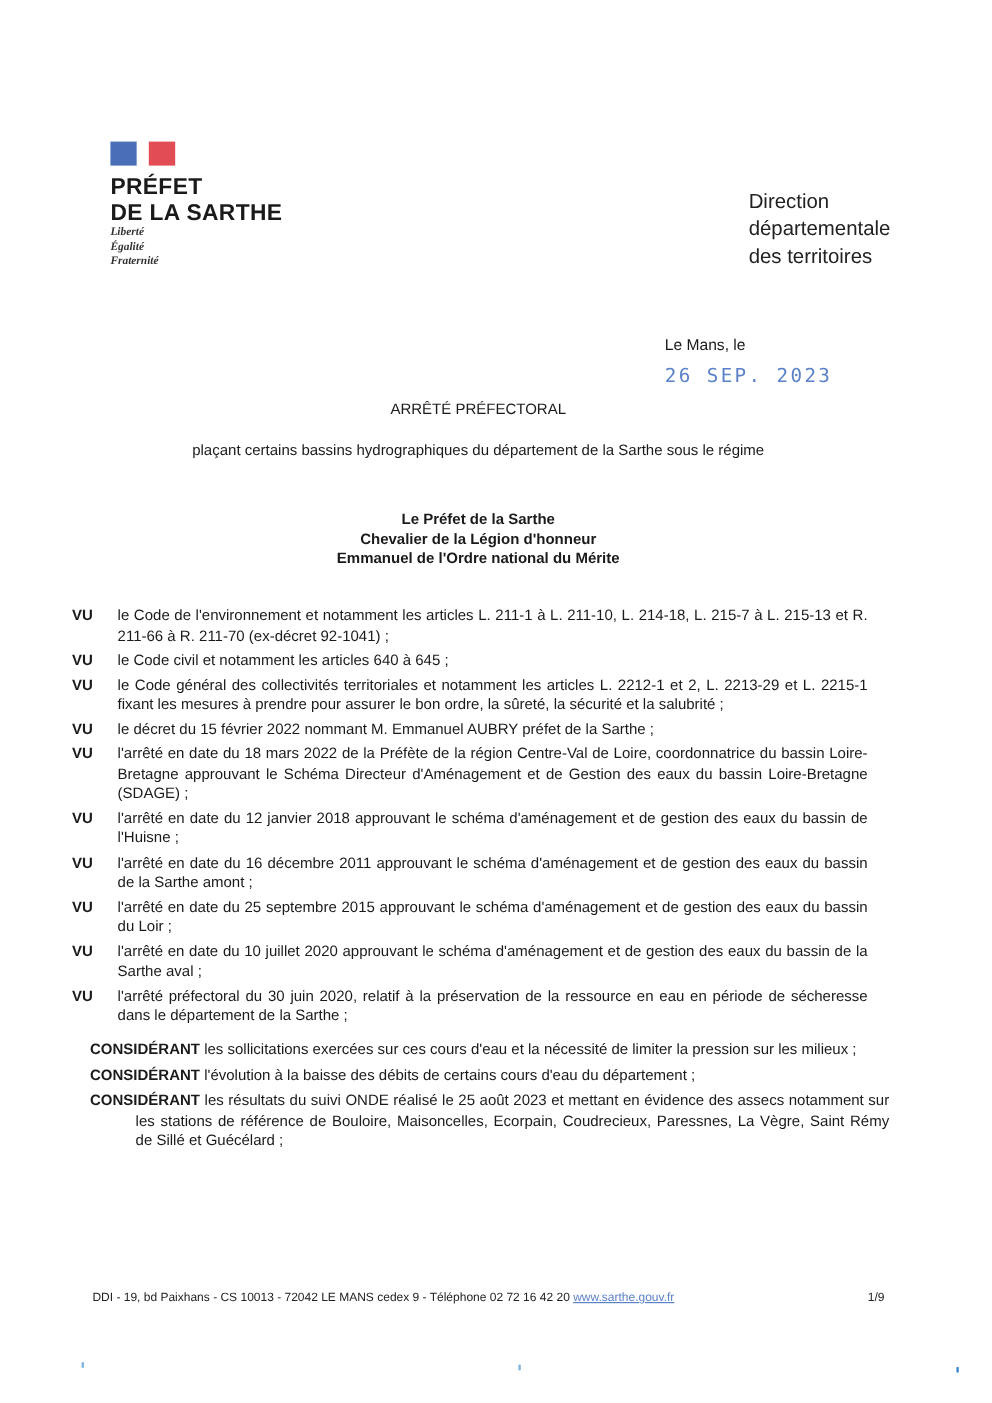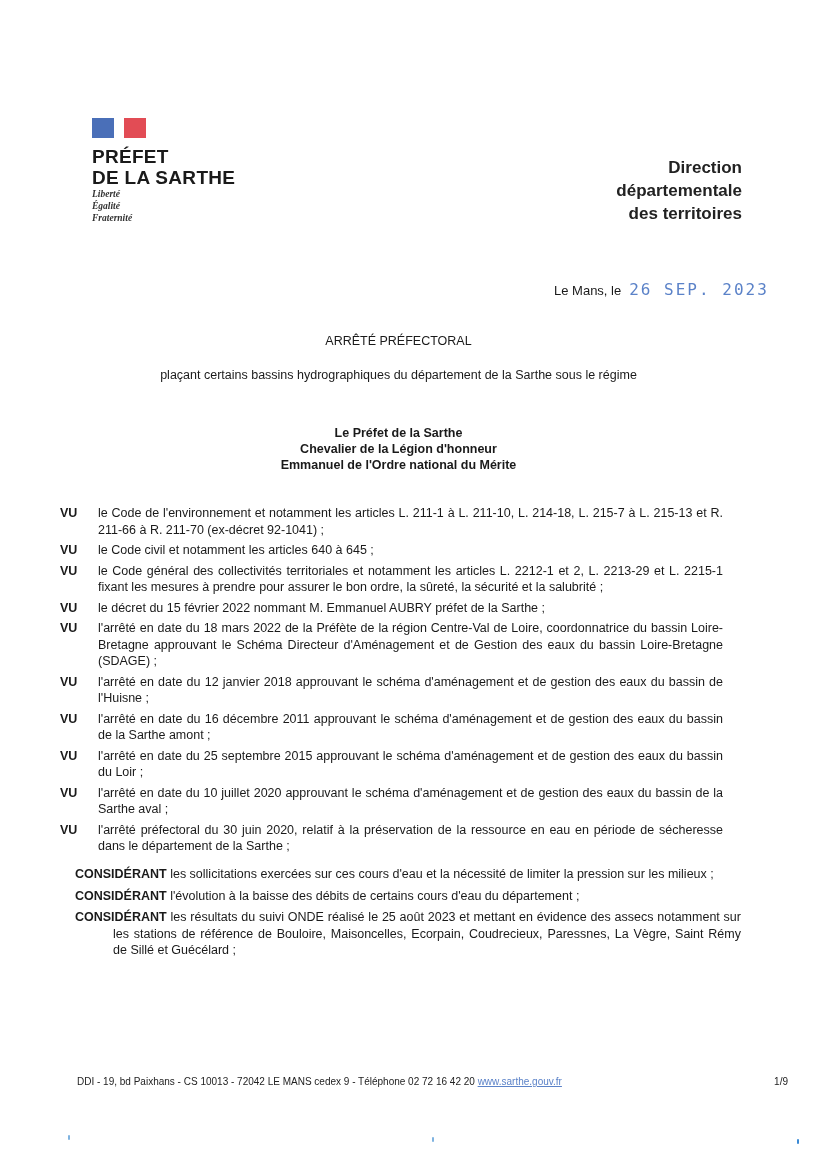--- a/index.html
+++ b/index.html
@@ -6,37 +6,37 @@
   body { width:827px; height:1169px; position:relative; overflow:hidden;
          font-family:"Liberation Sans", "DejaVu Sans", sans-serif; color:#1a1a1a; }
   .abs { position:absolute; }
   
   .flag { left:92px; top:118px; width:54px; height:20px; display:flex; }
   .flag .blue { width:22px; height:100%; background:#4a6fb8; }
   .flag .white { width:10px; height:100%; background:#ffffff; }
   .flag .red { width:22px; height:100%; background:#e24c55; }
   .prefet-title { left:92px; top:146px; font-weight:bold; font-size:19px; line-height:21px; letter-spacing:0.3px; color:#1a1a1a; }
   .motto { left:92px; top:188px; font-family:"Liberation Serif", serif; font-style:italic; font-weight:bold; font-size:9.5px; line-height:12px; color:#333; }
-  .direction { right:85px; top:156px; text-align:right; font-weight:bold; font-size:17px; line-height:23px; color:#222; }
-  .place-date { left:554px; top:280px; font-size:13px; color:#1a1a1a; display:flex; align-items:baseline; gap:8px; }
+  .direction { right:85px; top:156px; text-align:left; font-weight:normal; font-size:17px; line-height:23px; color:#222; }
+  .place-date { left:554px; top:280px; font-size:13px; color:#1a1a1a; display:flex; align-items:baseline; gap:8px;flex-direction:column; }
   .stamp { font-family:"DejaVu Sans Mono", monospace; color:#5b82c8; font-size:16px; letter-spacing:2px; }
   
   .center { left:0; width:797px; text-align:center; }
   .arrete-title { top:334px; font-size:12.5px; }
   .subtitle { top:367px; font-size:12.5px; line-height:16px; }
   .prefet-block { top:425px; font-size:12.5px; font-weight:bold; line-height:16px; }
   
   .visas { left:60px; top:505px; width:663px; font-size:12.5px; line-height:16.5px; }
   .row { display:flex; margin-bottom:4px; }
   .row .lbl { width:38px; flex:0 0 38px; font-weight:bold; }
   .row .txt { flex:1; text-align:justify; }
   .cons { position:absolute; left:75px; top:866px; width:666px; font-size:12.5px; line-height:16.5px; }
   .cons .item { margin-bottom:5px; padding-left:38px; text-indent:-38px; text-align:justify; }
   .cons .item b { font-weight:bold; }
-  .footer { left:77px; top:1076px; width:711px; font-size:10px; display:flex; justify-content:space-between; color:#222; }
+  .footer { left:77px; top:1076px; width:660px; font-size:10px; display:flex; justify-content:space-between; color:#222; }
   .footer a { color:#5b82c8; text-decoration:underline; }
   .speck { width:2px; height:5px; background:#7fb3e0; border-radius:1px; }
 </style>
 </head>
 <body>
 
 <div class="abs flag">
   <div class="blue"></div>
   <div class="white"></div>
   <div class="red"></div>

